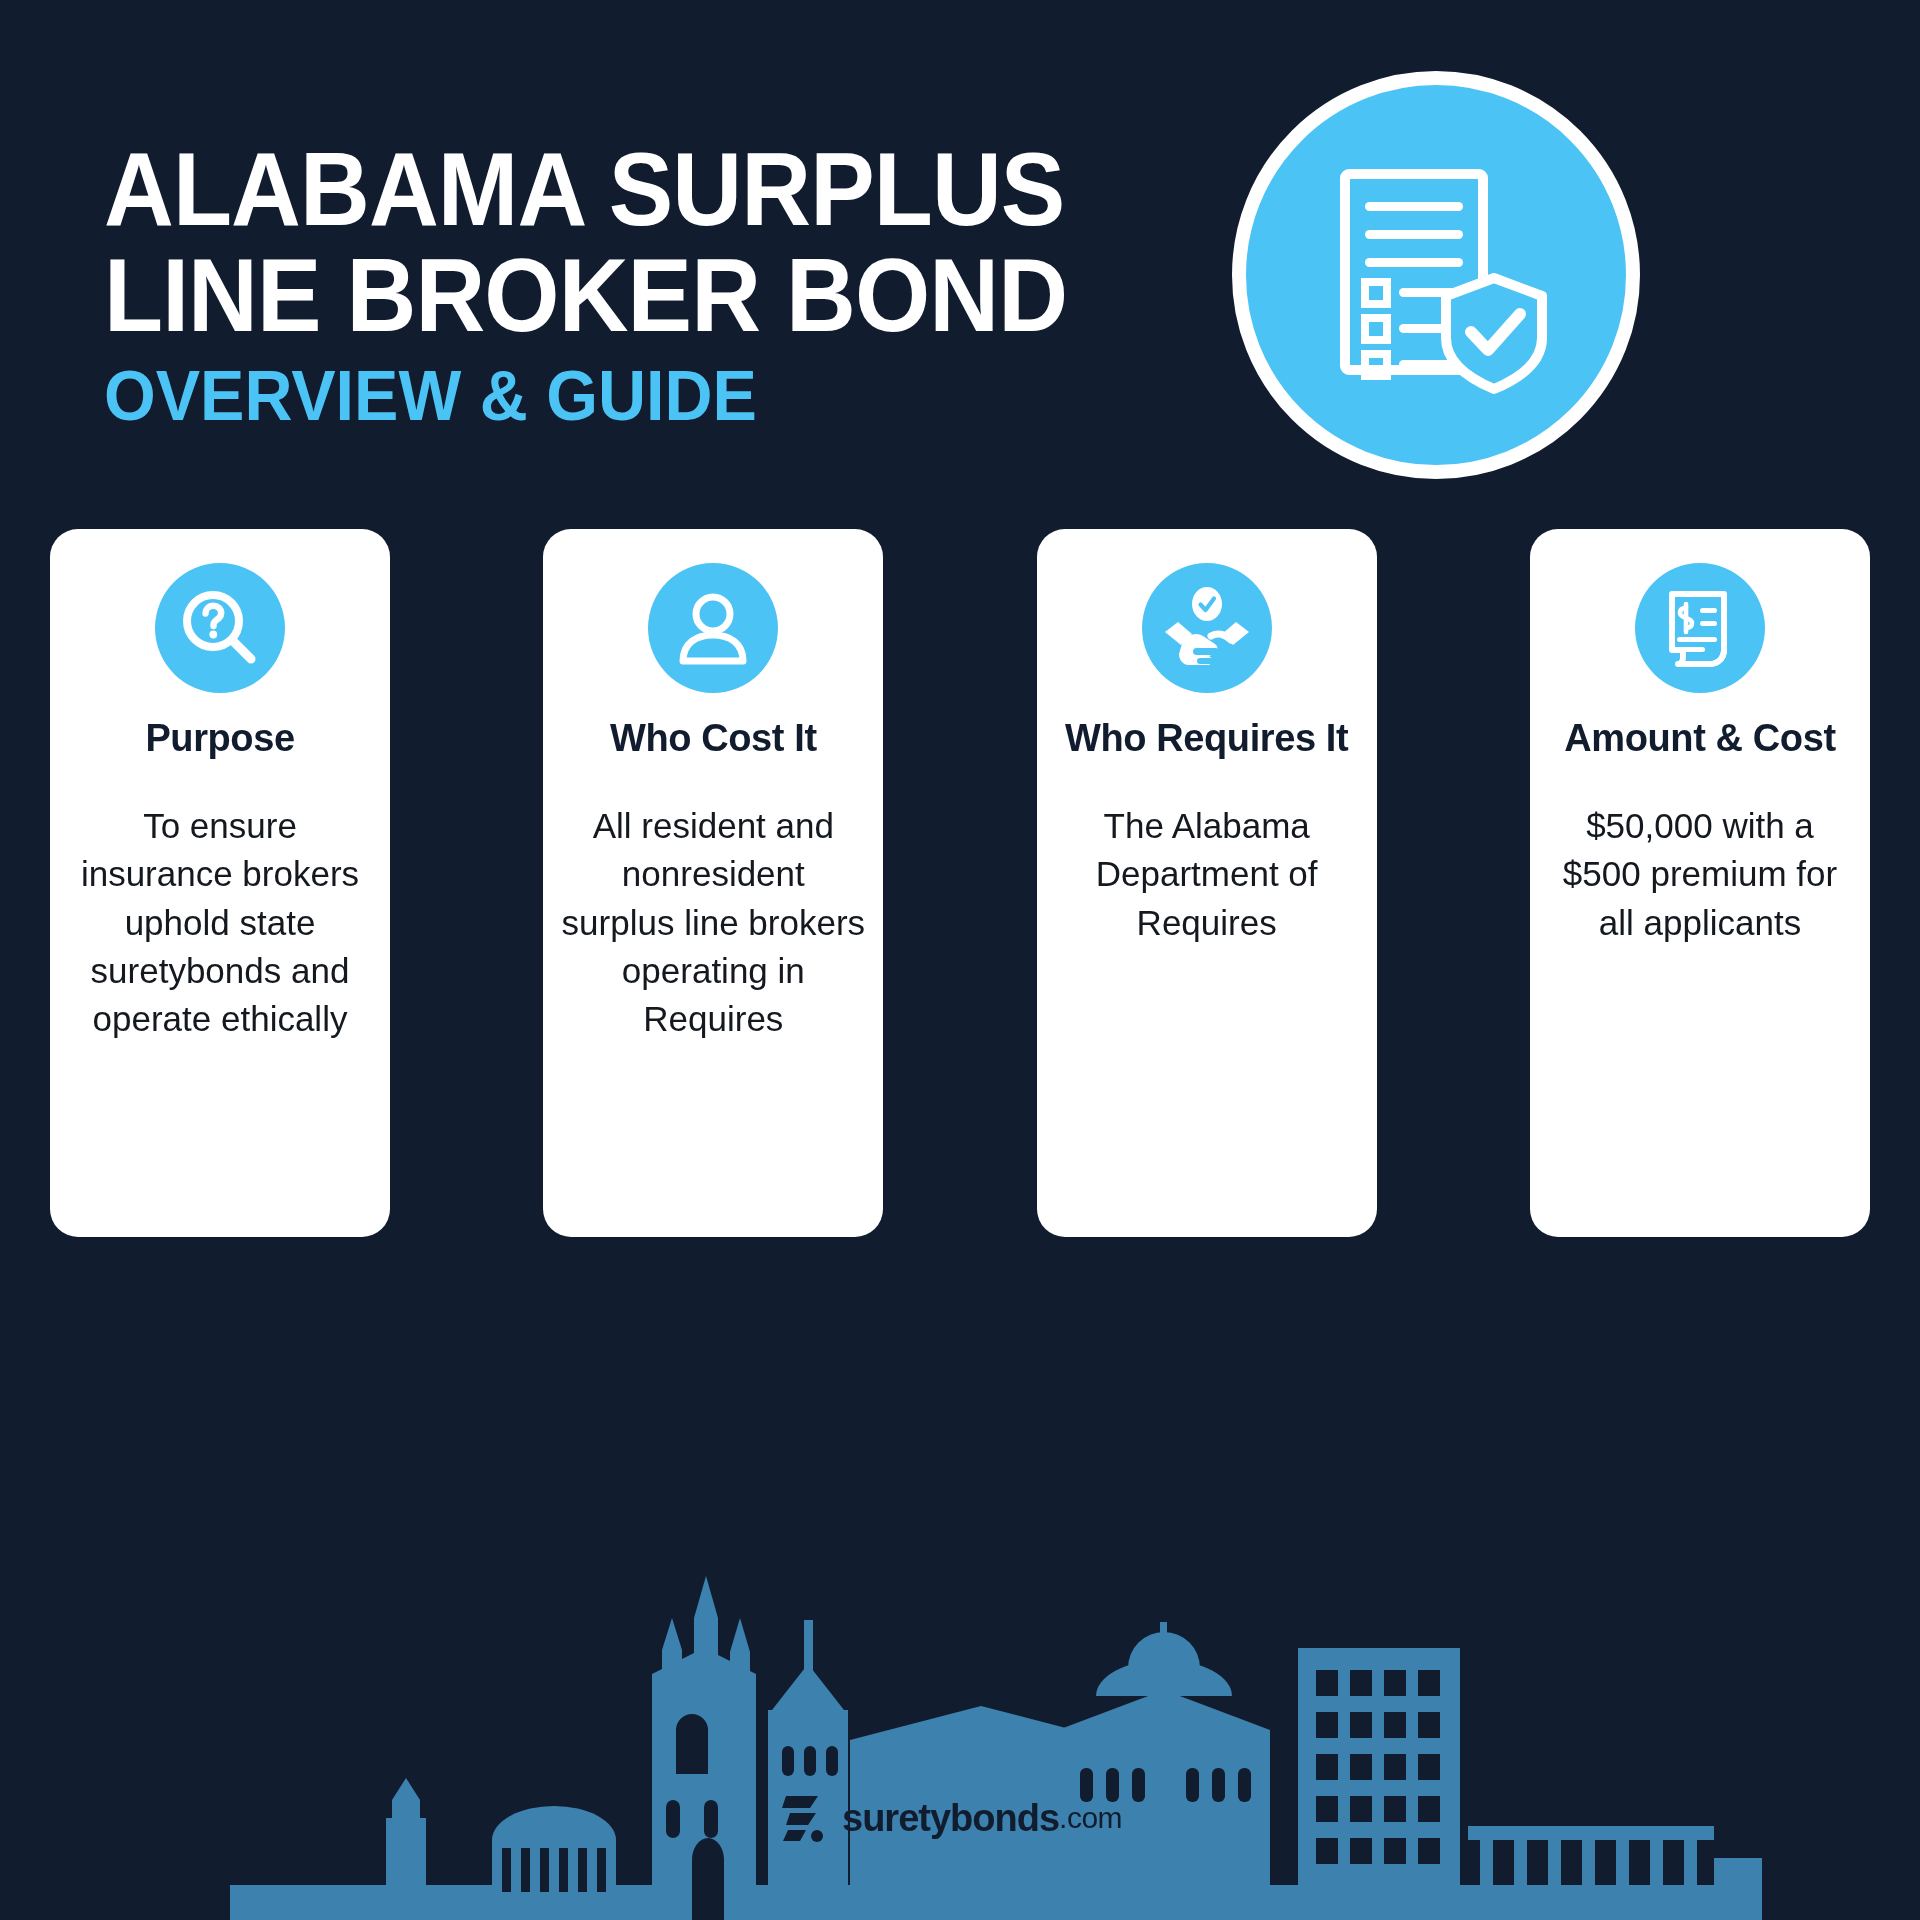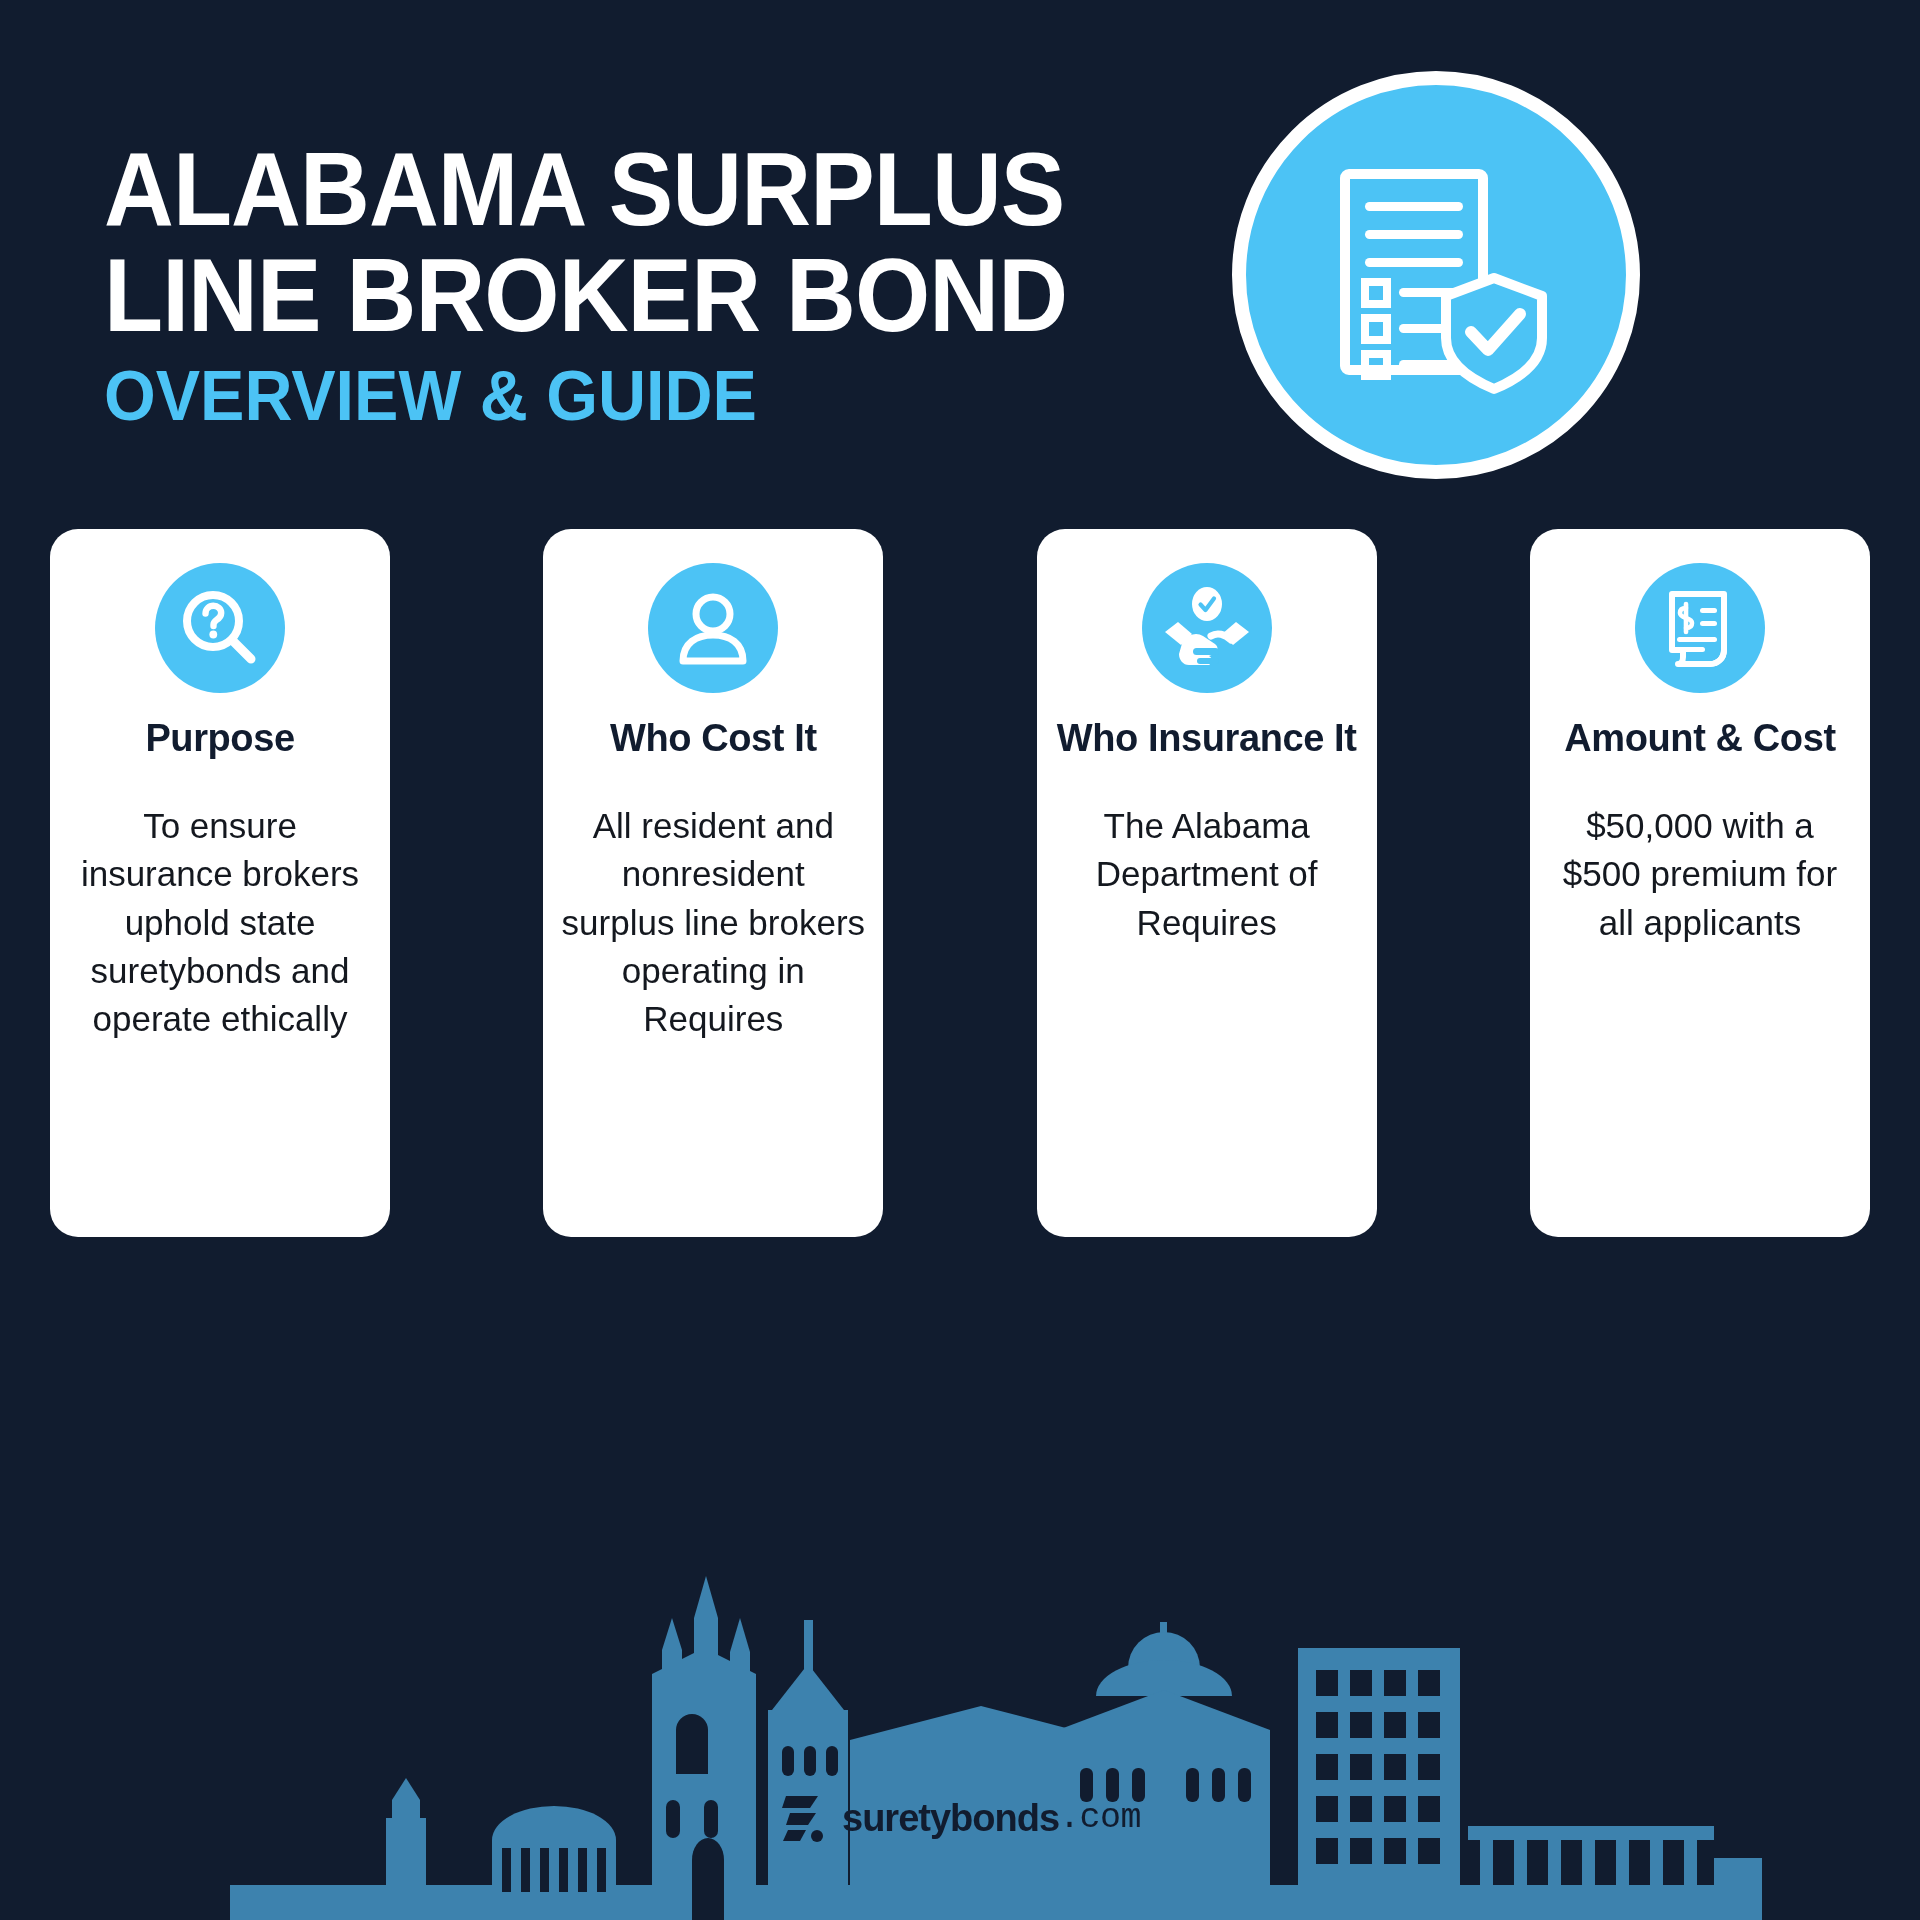--- a/index.html
+++ b/index.html
@@ -123,23 +123,23 @@
   #logo-mark { margin-right: 18px; }
   #logo-text {
     font-family: "Liberation Sans", sans-serif;
     font-weight: bold;
     font-size: 38px;
     color: #111c2f;
     letter-spacing: -1px;
     line-height: 1;
   }
   #logo-tld {
-    font-family: Liberation Mono, monospace;
+    font-family: Liberation Sans, sans-serif;
     font-weight: normal;
-    font-size: 35px;
+    font-size: 30px;
     color: #111c2f;
     letter-spacing: -0.5px;
     line-height: 1;
   }
 </style>
 </head>
 <body>
 
 <div id="page">
 
@@ -211,21 +211,21 @@
 
           <path d="M88 50 L75 40 L61 52 L72 63 Z" fill="#ffffff"></path>
 
           <path d="M22 58 C28 52 36 50 42 54 L54 62 C58 65 57 70 53 72 L48 74
                    C52 76 52 81 48 83 L28 83 C22 83 18 78 18 72 Z" fill="#ffffff"></path>
           <path d="M70 58 C64 52 56 50 50 54" stroke="#ffffff" stroke-width="7" stroke-linecap="round" fill="none"></path>
           <rect x="32" y="66" width="26" height="7" rx="3.5" fill="#4cc3f5"></rect>
           <rect x="36" y="76" width="22" height="6" rx="3" fill="#4cc3f5"></rect>
         </svg>
       </div>
-      <div class="card-title">Who Insurance It</div>
+      <div class="card-title">Who Requires It</div>
       <div class="card-body">The Alabama Department of Requires</div>
     </div>
 
     <div class="card">
       <div class="card-icon">
         <svg width="88" height="88" viewBox="0 0 88 88" fill="none">
           <path d="M16 10 H68 V66 C68 74 62 80 54 80 H22 C25 80 27 77 27 73 V66 H16 Z" stroke="#ffffff" stroke-width="6" stroke-linejoin="round" fill="none"></path>
           <path d="M68 66 C68 74 62 80 54 80" stroke="#ffffff" stroke-width="6" stroke-linecap="round" fill="none"></path>
 
           <path d="M30 24 C26 24 24 26 24 29 C24 35 36 33 36 39 C36 42 34 44 30 44" stroke="#ffffff" stroke-width="4.6" stroke-linecap="round" fill="none"></path>

